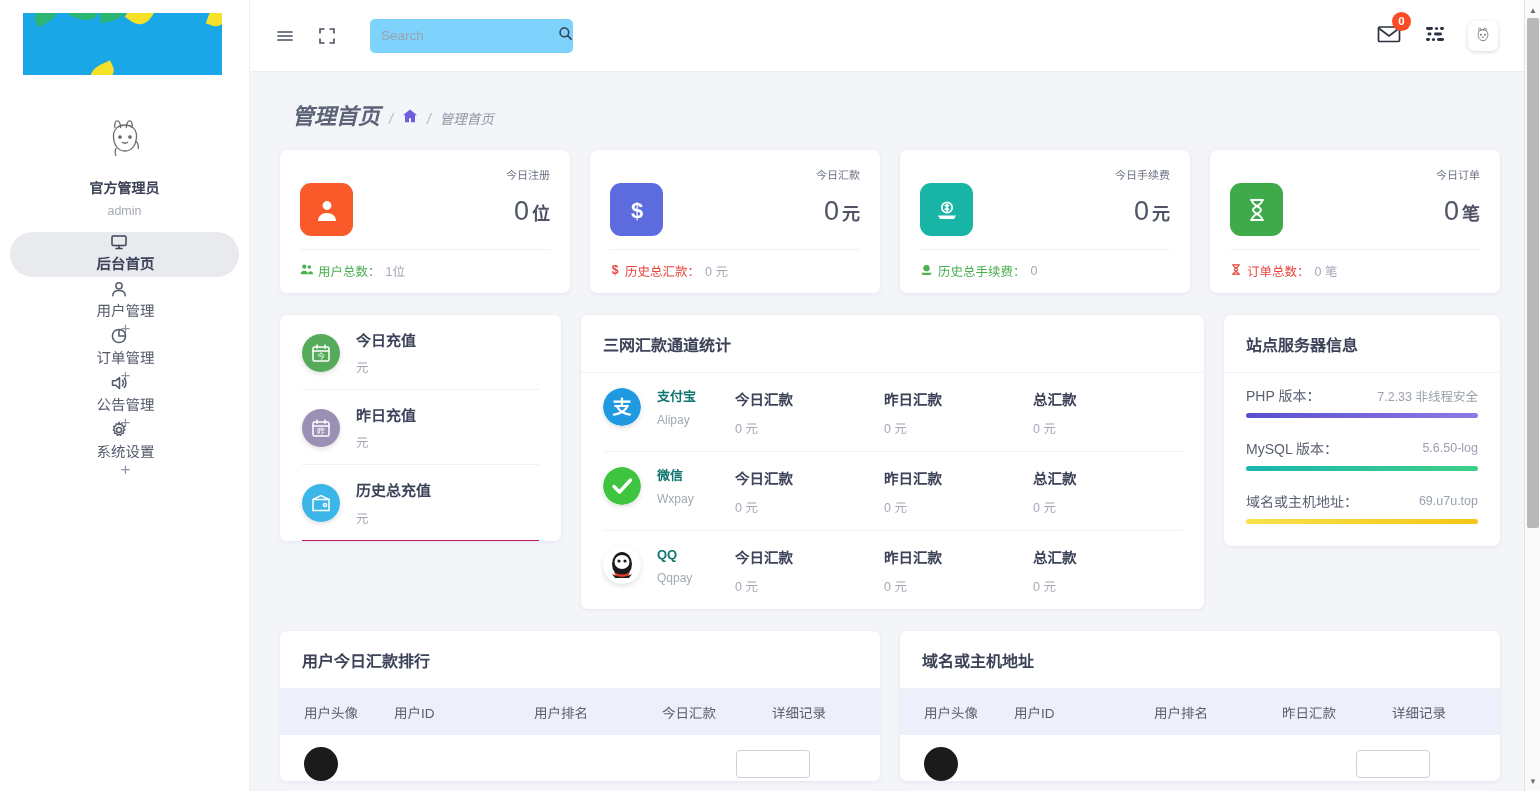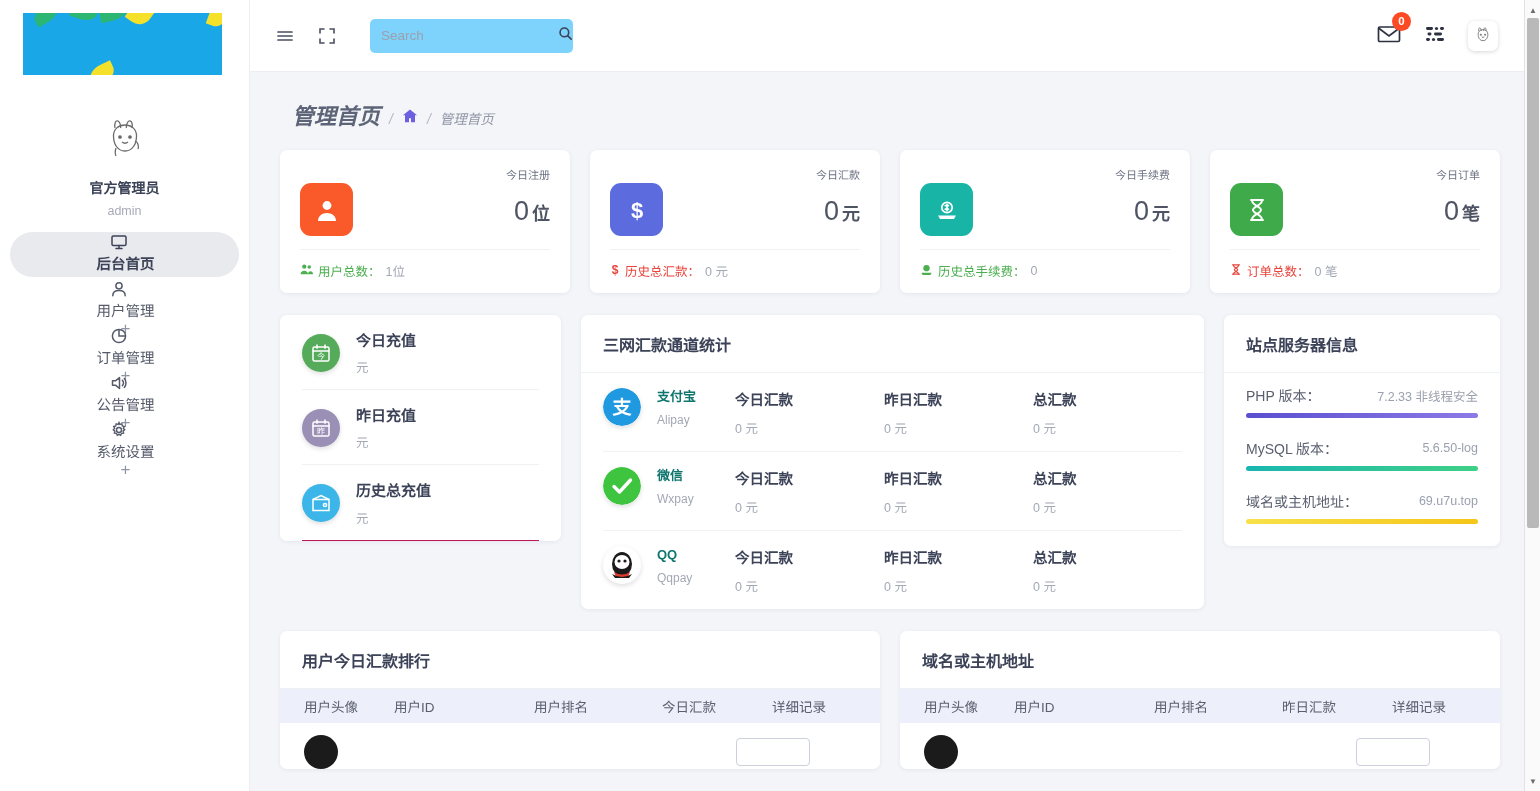--- a/index.html
+++ b/index.html
@@ -203,21 +203,21 @@
   
   .srv-item { padding: 12px 0 8px; }
   .srv-line { display: flex; align-items: center; }
   .srv-k { font-size: 14px; color: #5b6070; }
   .srv-v { margin-left: auto; font-size: 12.5px; color: #9aa0ae; }
   .srv-bar { height: 5px; border-radius: 3px; margin-top: 8px; width: 100%; }
 
   
   .tbl-head {
     display: flex; background: #edeffa;
-    font-size: 13.5px; color: #5b6070; padding: 7px 0;
+    font-size: 13.5px; color: #5b6070; padding: 13px 0;
   }
   .tbl-head div { padding-left: 4px; }
   .c1 { width: 110px; flex: 0 0 110px; padding-left: 24px !important; }
   .c2 { width: 140px; flex: 0 0 140px; }
   .c3 { width: 128px; flex: 0 0 128px; }
   .c4 { width: 110px; flex: 0 0 110px; }
   .c5 { flex: 1; }
   .tbl-row { display: flex; align-items: center; padding-top: 12px; }
   .tbl-avatar {
     width: 34px; height: 34px; border-radius: 50%;

